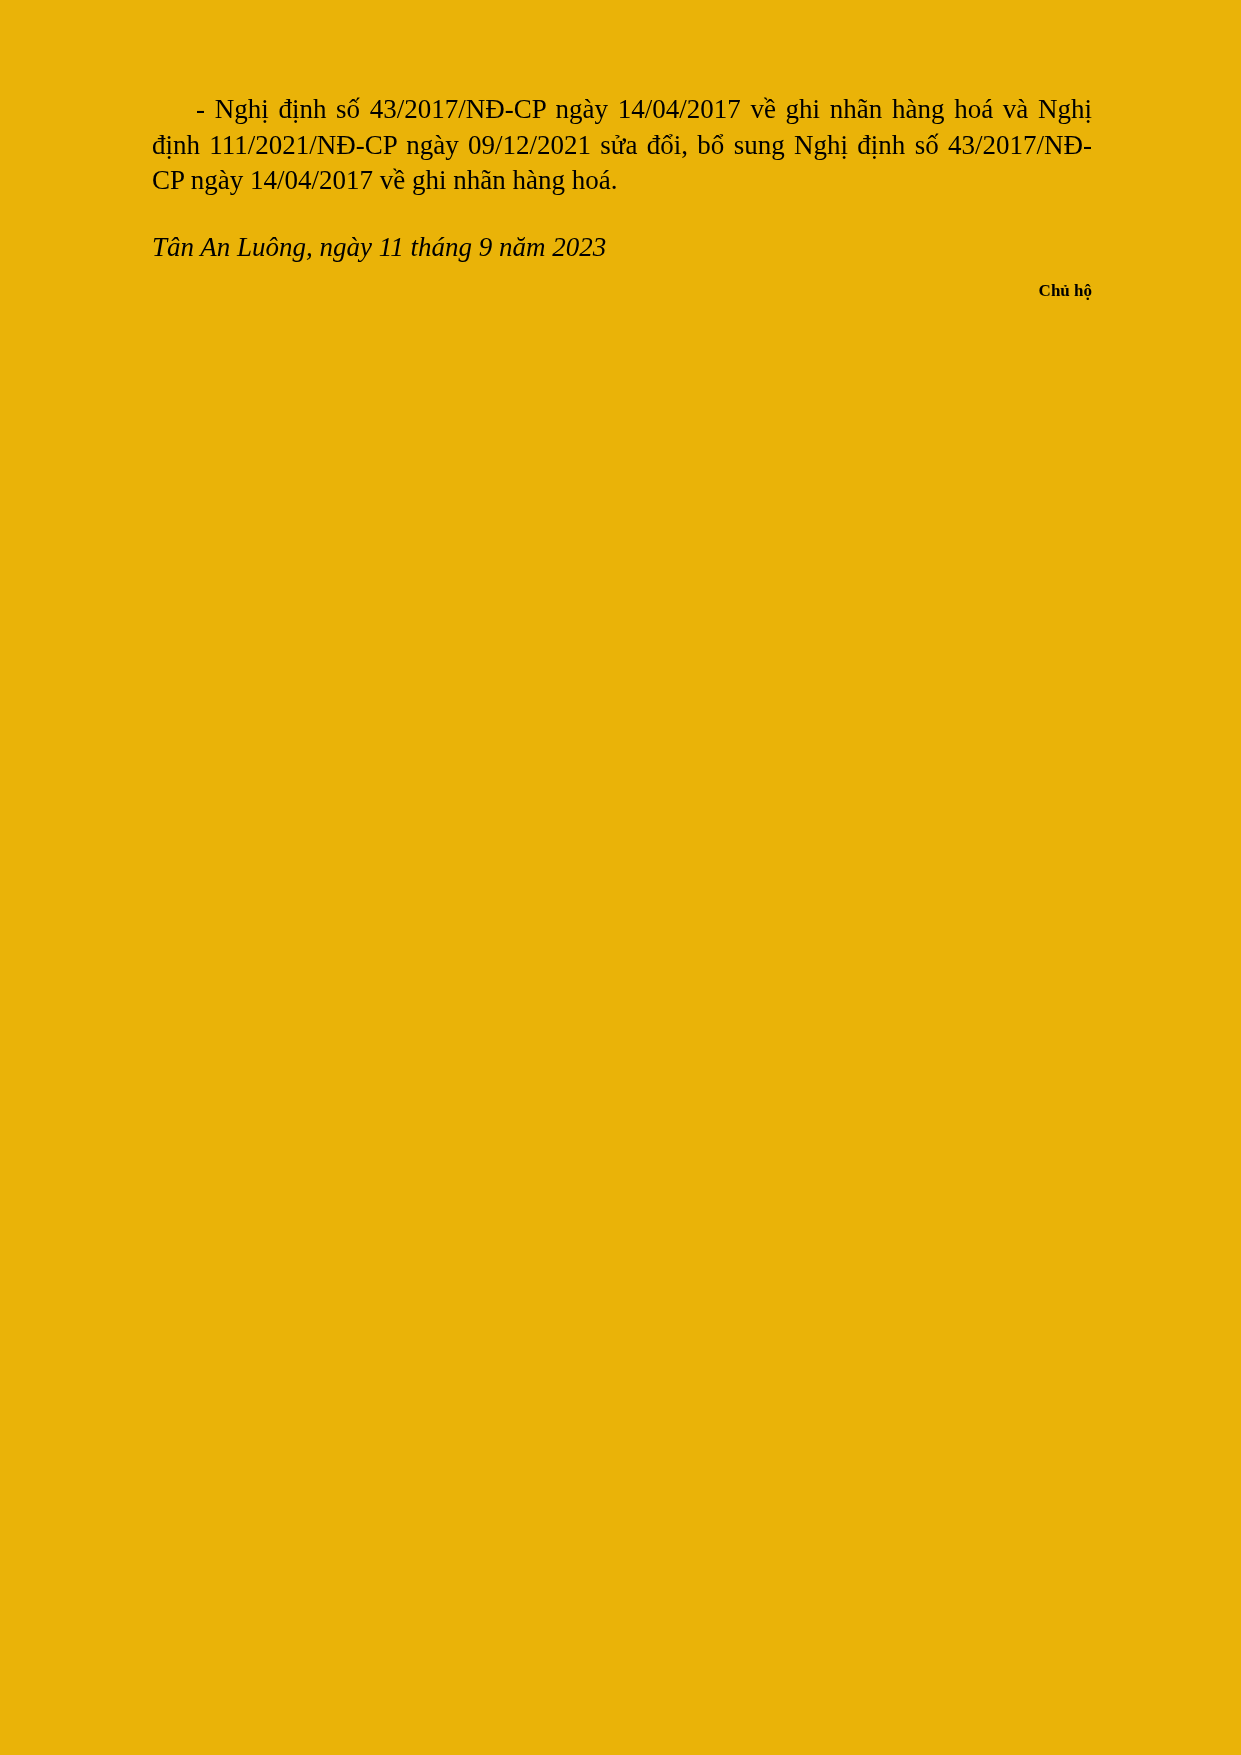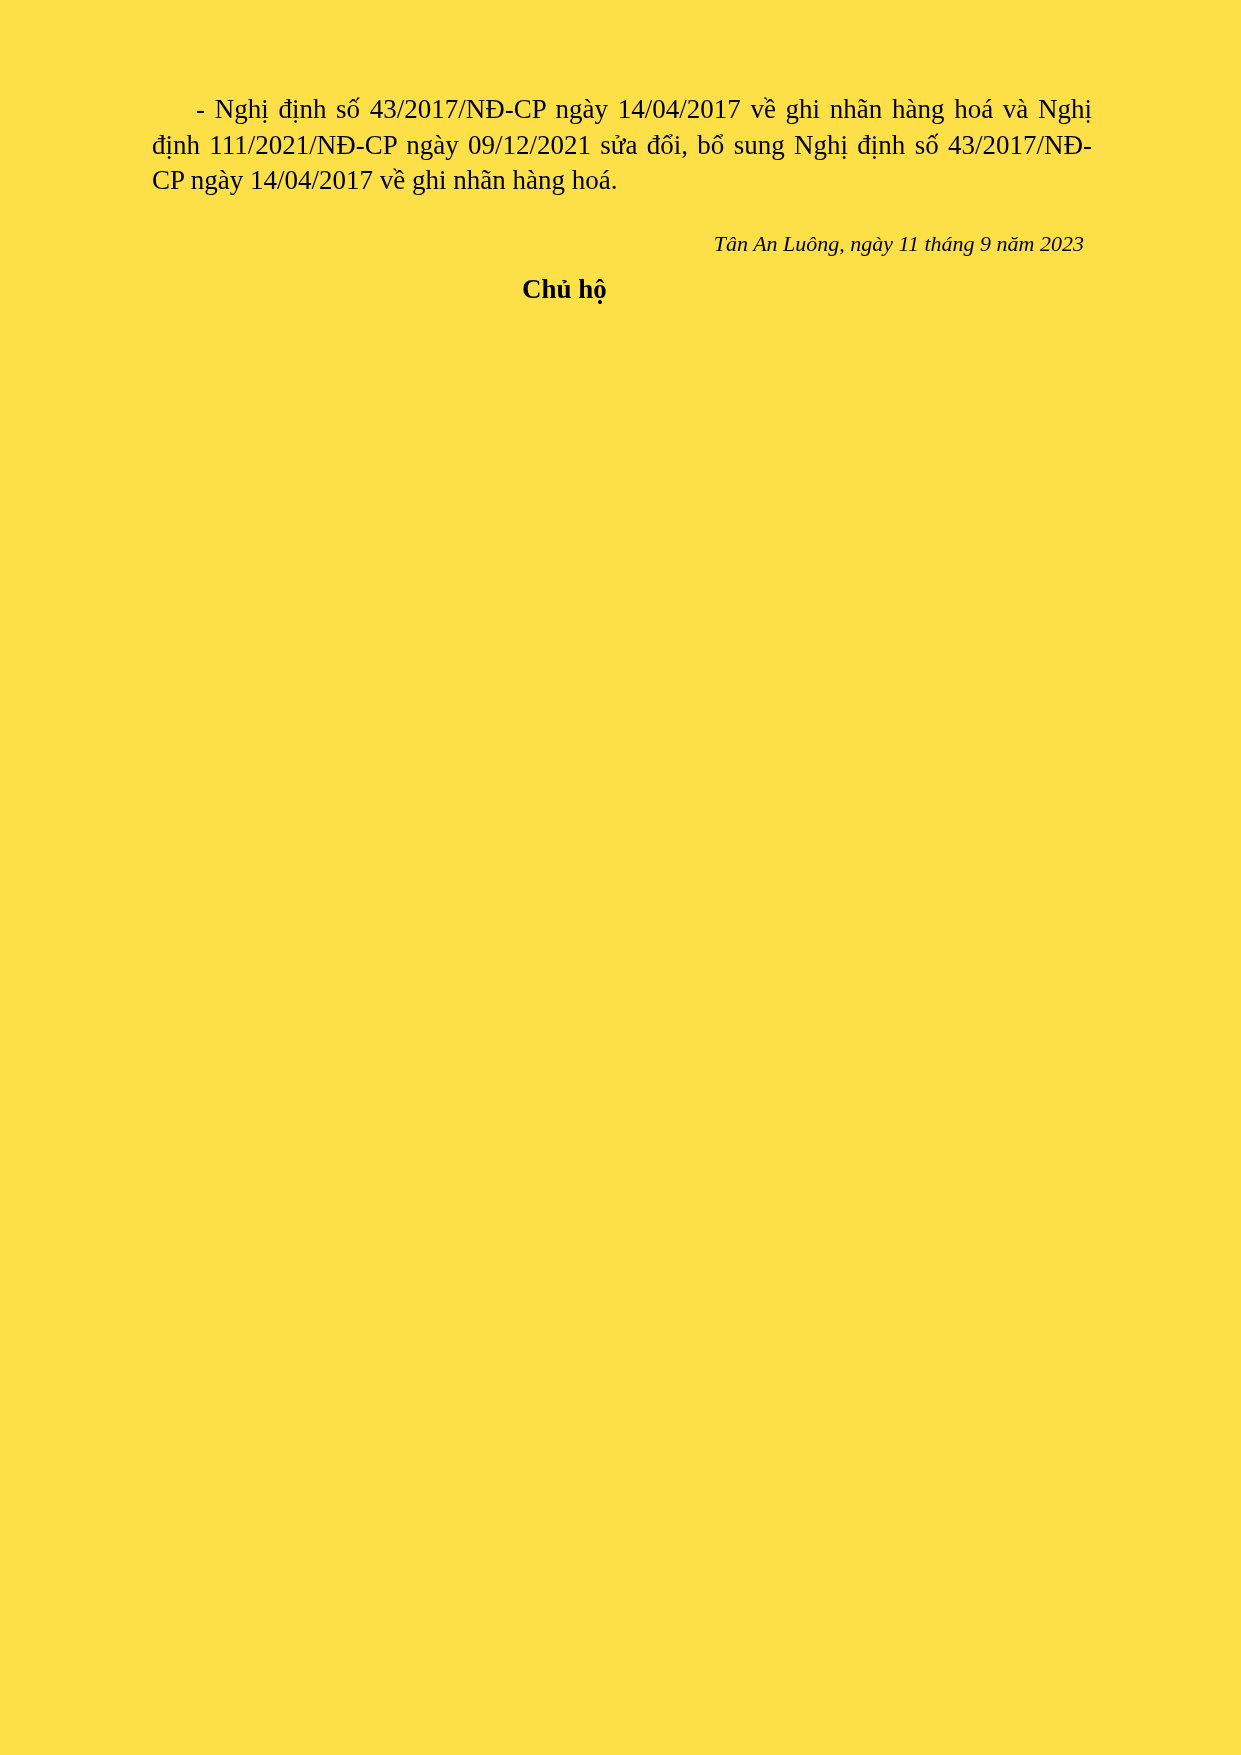--- a/index.html
+++ b/index.html
@@ -9,21 +9,21 @@
   }
   body {
     font-family: "Liberation Serif", "DejaVu Serif", serif;
     color: #000000;
   }
   .page {
     position: relative;
     width: 1241px;
     height: 1755px;
     margin: 0 auto;
-    background: #fde047;
+    background: #eab308;
     box-sizing: border-box;
     overflow: hidden;
   }
   .content {
     position: absolute;
     left: 152px;
     top: 92px;
     width: 940px;
   }
   p {
@@ -38,31 +38,31 @@
   }
   .para-loose {
     text-align: justify;
     text-justify: inter-word;
     line-height: 1.95;
     text-indent: 44px;
     margin-top: 2px;
   }
   .date-line {
     margin-top: 30px;
-    text-align: right;
+    text-align: left;
     font-style: italic;
-    font-size: 22px;
+    font-size: 27px;
     padding-right: 8px;
     line-height: 1.4;
   }
   .signer {
     margin-top: 14px;
-    text-align: left;
+    text-align: right;
     font-weight: bold;
-    font-size: 27px;
+    font-size: 17px;
     padding-left: 370px;
   }
 </style>
 </head>
 <body>
 
 <div class="page">
   <div class="content">
 
     <p class="para-justify">- Nghị định số 43/2017/NĐ-CP ngày 14/04/2017 về ghi nhãn hàng hoá và Nghị định 111/2021/NĐ-CP ngày 09/12/2021 sửa đổi, bổ sung Nghị định số 43/2017/NĐ-CP ngày 14/04/2017 về ghi nhãn hàng hoá.</p>

